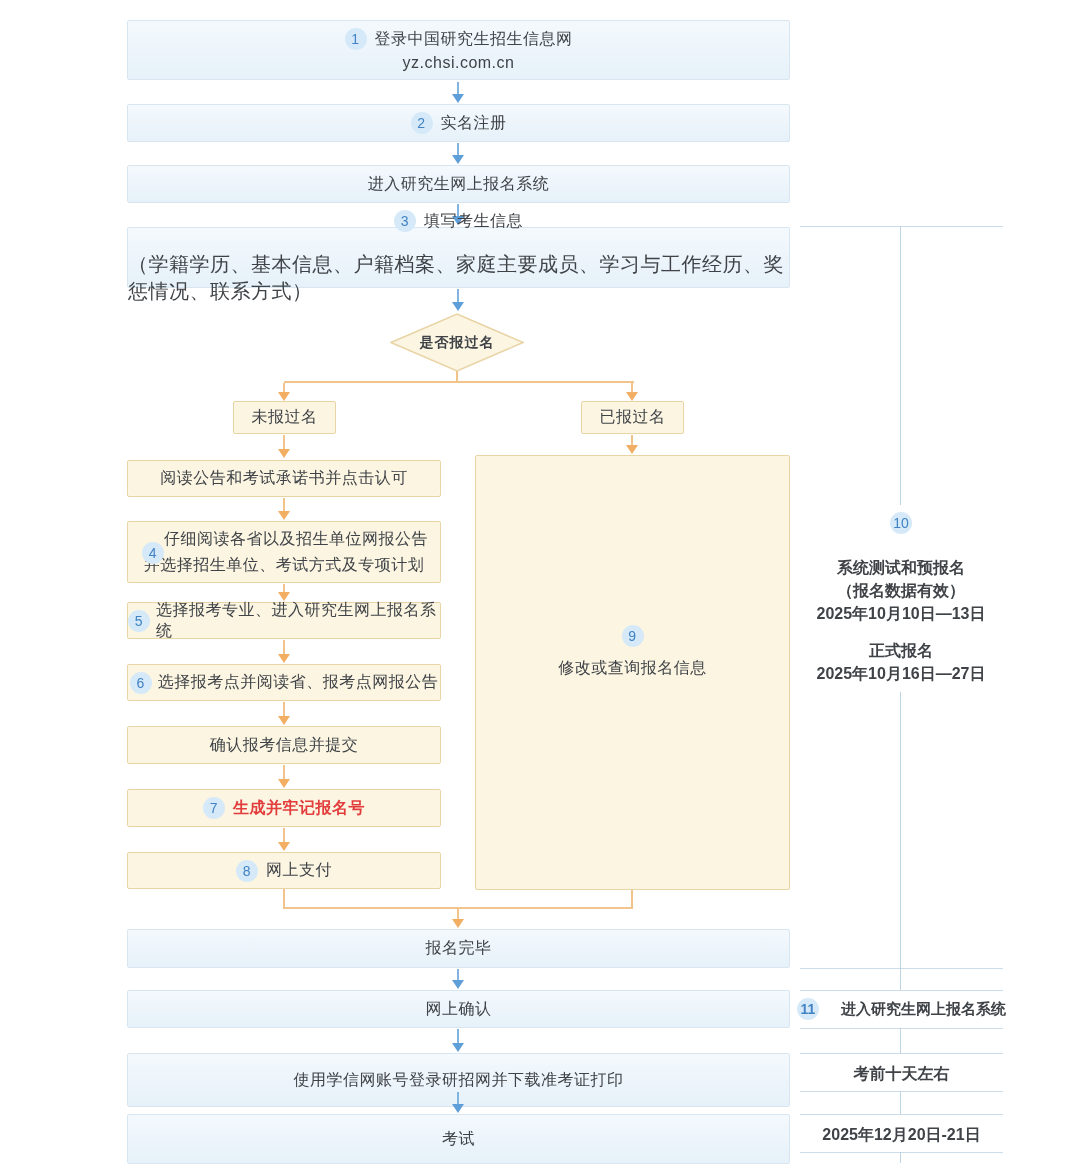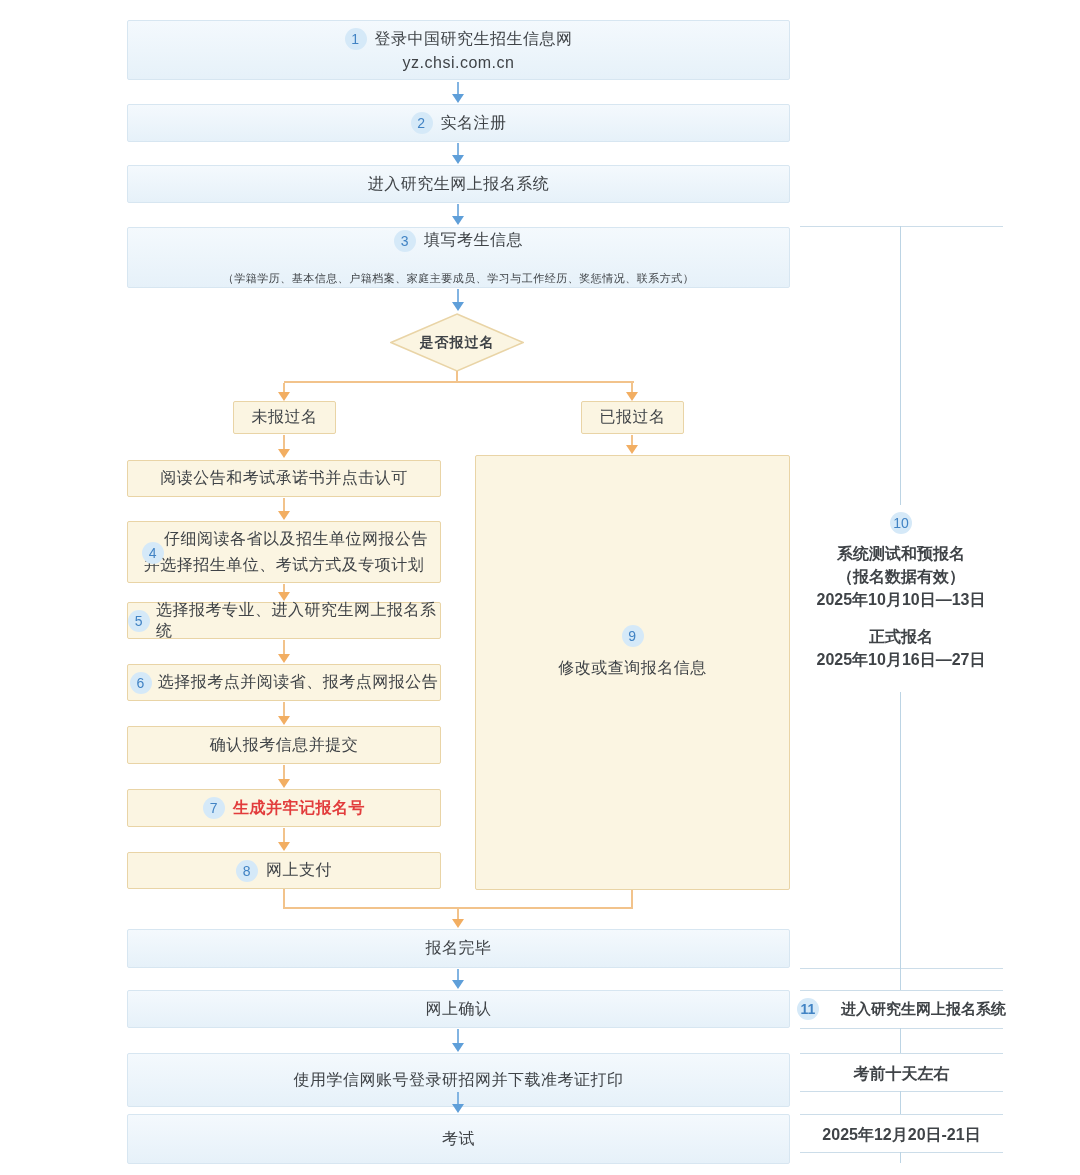--- a/index.html
+++ b/index.html
@@ -11,42 +11,42 @@
     background:linear-gradient(180deg,#f4f9fd 0%,#e6f1f9 100%);
     border:1px solid #d7e6f1;border-radius:2px;
     display:flex;flex-direction:column;align-items:center;justify-content:center;
     font-size:16px;color:#3f4347;letter-spacing:.5px;}
   .creambox{position:absolute;box-sizing:border-box;
     background:#fbf5e2;border:1px solid #e9d4a6;border-radius:2px;
     display:flex;flex-direction:column;align-items:center;justify-content:center;
     font-size:16px;color:#3f4347;letter-spacing:.5px;}
   .row{display:flex;align-items:center;gap:8px;}
   .sub{margin-top:4px;}
-  .detail{margin-top:19px;font-size:11px;}
+  .detail{margin-top:19px;font-size:20px;}
   .badge{width:22px;height:22px;border-radius:50%;background:#d5e9f8;color:#4183c4;
     font-size:14px;display:inline-flex;align-items:center;justify-content:center;flex:0 0 auto;}
   .red{color:#e23c3c;font-weight:700;}
 
   
   .arr{position:absolute;width:12px;display:flex;flex-direction:column;align-items:center;}
   .arr .shaft{flex:1;width:2px;}
   .arr .head{width:0;height:0;border-left:6px solid transparent;border-right:6px solid transparent;}
   .arr.blue .shaft{background:#82b4e2;}
   .arr.blue .head{border-top:9px solid #5f9fd9;}
   .arr.orange .shaft{background:#f2c38b;}
   .arr.orange .head{border-top:9px solid #f2ae62;}
 
   
   .ol{position:absolute;background:#f2c38b;}
 
   
   .hl{position:absolute;height:1px;background:#ccdde9;}
   .vl{position:absolute;width:1px;background:#bcd4e4;}
   .tl-text{position:absolute;color:#3f4347;font-weight:600;text-align:center;}
-  .tl-block{left:780px;top:542px;width:242px;font-size:16px;line-height:23px;}
+  .tl-block{left:780px;top:556px;width:242px;font-size:16px;line-height:23px;}
   .tl-gap{height:14px;}
   .tl-row{display:flex;align-items:center;justify-content:center;gap:22px;}
 
   .diamond-wrap{position:absolute;left:390px;top:313px;width:134px;height:59px;}
   .diamond-wrap svg{position:absolute;left:0;top:0;}
   .diamond-label{position:absolute;left:0;top:0;width:100%;height:100%;
     display:flex;align-items:center;justify-content:center;
     font-size:14px;font-weight:600;color:#3f4347;letter-spacing:1px;}
 
   .step4-badge{position:absolute;left:14px;top:20px;}

